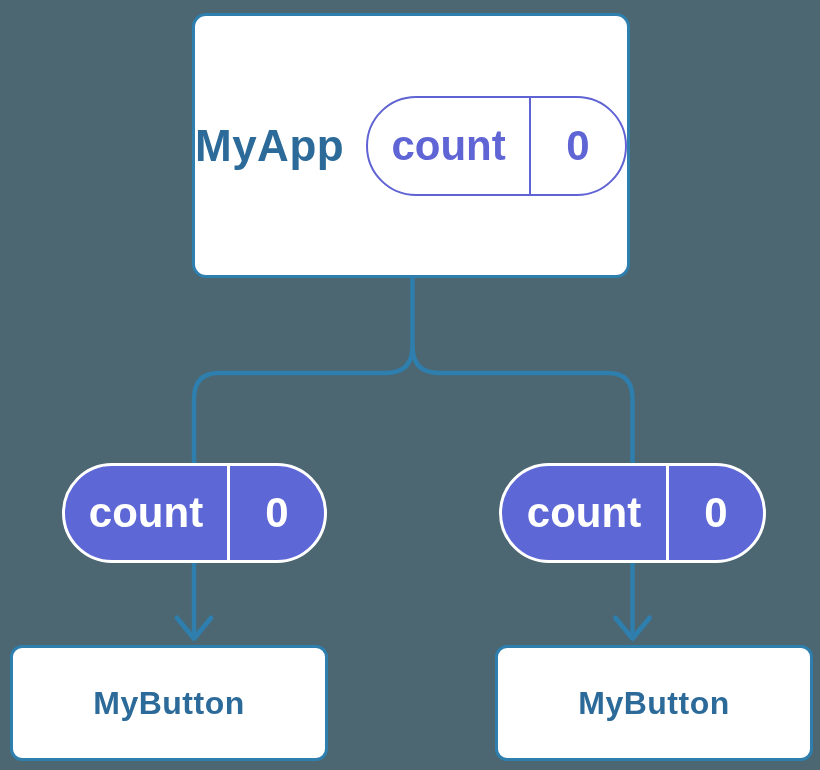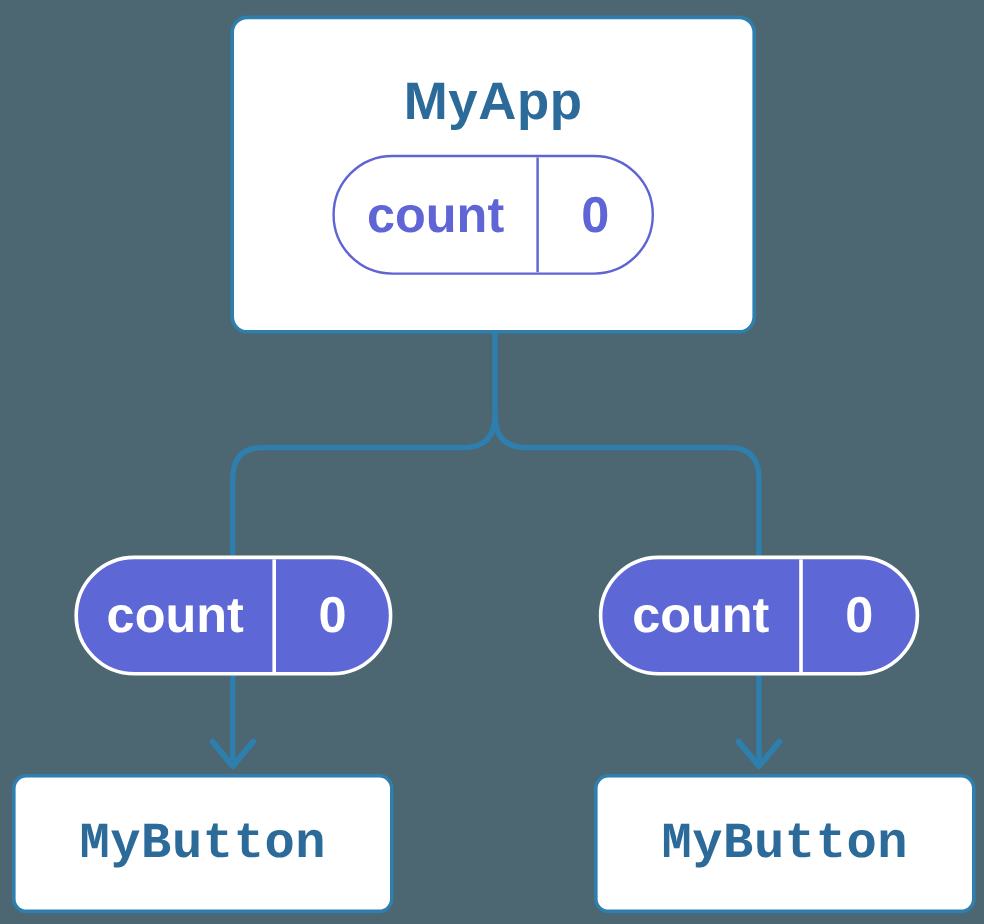--- a/index.html
+++ b/index.html
@@ -33,21 +33,21 @@
     stroke-linecap: round;
     stroke-linejoin: round;
   }
   .node-card {
     position: absolute;
     box-sizing: border-box;
     background: #FFFFFF;
     border: 3px solid #2E7EAE;
     z-index: 1;
     display: flex;
-    flex-direction: column;
+    flex-direction: row;
     align-items: center;
     justify-content: center;
   }
   .root-card {
     left: 192px;
     top: 13px;
     width: 438px;
     height: 265px;
     border-radius: 14px;
     gap: 22px;
@@ -57,21 +57,21 @@
   }
   .child-card.left  { left: 10px;  top: 645px; width: 318px; height: 116px; }
   .child-card.right { left: 495px; top: 645px; width: 318px; height: 116px; }
   .node-title {
     color: #2C6B99;
     font-size: 44px;
     font-weight: bold;
     letter-spacing: 0.5px;
     line-height: 1;
   }
-  .child-card .node-title { font-size: 42px; font-family: Liberation Mono, monospace; }
+  .child-card .node-title { font-size: 32px; }
   .pill {
     box-sizing: border-box;
     display: flex;
     align-items: stretch;
     border-radius: 50px;
     height: 100px;
     overflow: hidden;
     z-index: 1;
     font-weight: bold;
   }

